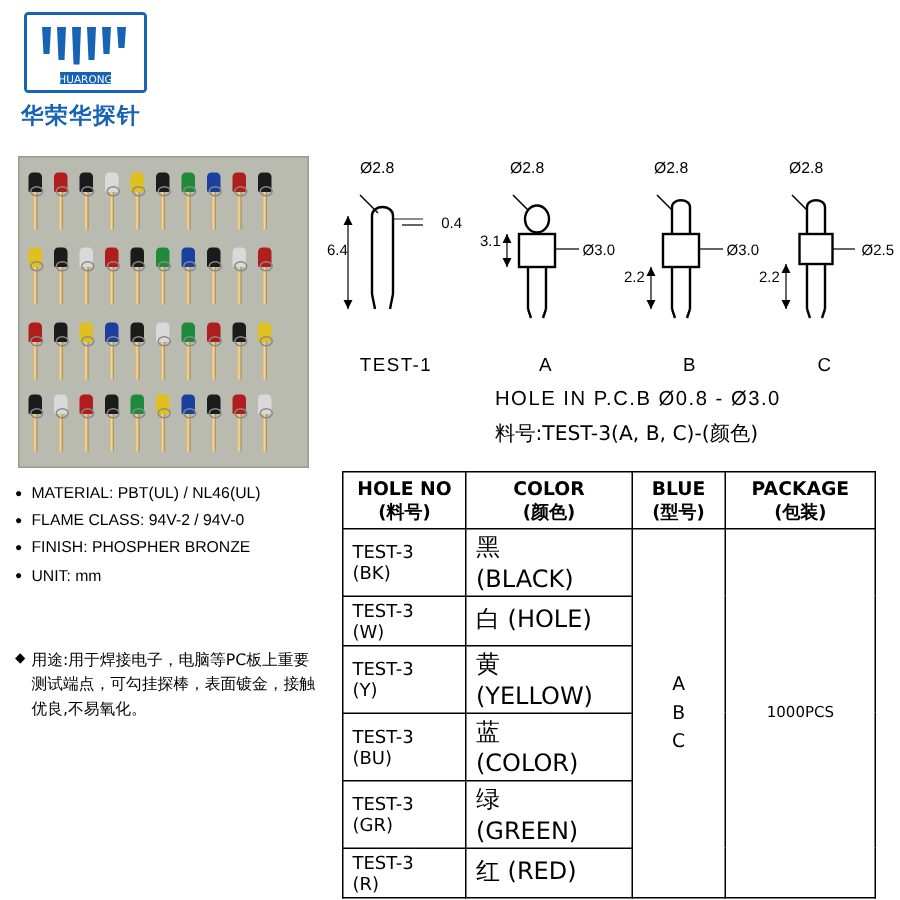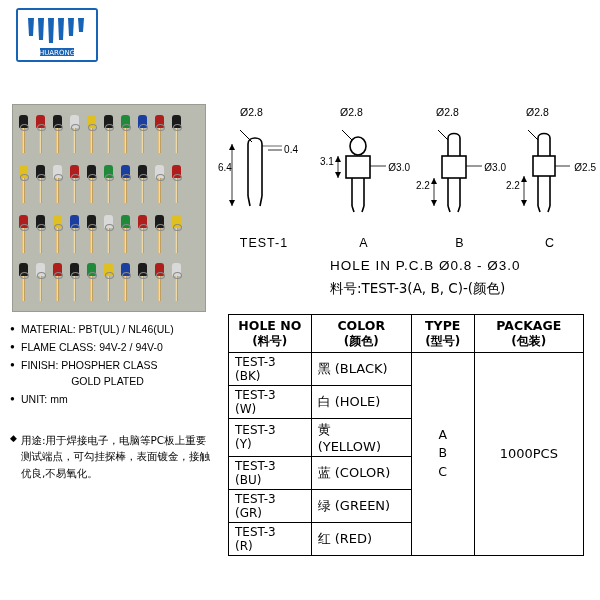--- a/index.html
+++ b/index.html
@@ -198,23 +198,23 @@
   }
   #spec-table thead th {
     text-align: center;
     font-weight: bold;
     line-height: 1.25;
     padding: 3px 2px;
     font-size: 12.5px;
   }
   #spec-table thead th .sub { display: block; font-size: 12px; }
   #spec-table tbody td.pn { width: 108px; padding-left: 6px; font-size: 12px; }
-  #spec-table tbody td.color { width: 96px; padding-left: 6px; font-size: 13px; }
+  #spec-table tbody td.color { width: 96px; padding-left: 6px; font-size: 16px; }
   #spec-table tbody td.type { width: 52px; text-align: center; }
-  #spec-table tbody td.pkg { width: 92px; text-align: center; font-size: 13px; }
+  #spec-table tbody td.pkg { width: 92px; text-align: center; font-size: 10px; }
   #spec-table .type-stack {
     line-height: 1.5;
     font-size: 12.5px;
   }
 </style>
 </head>
 <body>
 
 <div id="logo-block">
   <svg id="logo-mark" viewBox="0 0 78 50">
@@ -223,20 +223,21 @@
       <path d="M10 8 L16 8 L15 26 L11 26 Z"></path>
       <path d="M20 8 L26 8 L25 30 L21 30 Z"></path>
       <path d="M30 8 L36 8 L35 33 L31 33 Z"></path>
       <path d="M40 8 L46 8 L45 30 L41 30 Z"></path>
       <path d="M50 8 L56 8 L55 26 L51 26 Z"></path>
       <path d="M60 8 L66 8 L65 22 L61 22 Z"></path>
     </g>
     <rect x="22" y="38" width="34" height="8" fill="#1763b5"></rect>
     <text x="39" y="45" font-size="7" fill="#ffffff" text-anchor="middle" font-family="DejaVu Sans">HUARONG</text>
   </svg>
+  <div id="logo-text" class="cn">华荣华探针</div>
 </div>
 
 <div id="photo">
   <div class="probe-row" style="top:10px" id="prow0">
       <div class="probe" style="left: 0px;">
         <div class="body"></div>
         <div class="cap" style="background: rgb(27, 27, 27);"></div>
         <div class="ring"></div>
       </div>
       <div class="probe" style="left: 17px;">
@@ -447,23 +448,22 @@
   <div class="line">
     <span class="mark">●</span>
     <span class="txt">MATERIAL: PBT(UL) / NL46(UL)</span>
   </div>
   <div class="line">
     <span class="mark">●</span>
     <span class="txt">FLAME CLASS: 94V-2 / 94V-0</span>
   </div>
   <div class="line">
     <span class="mark">●</span>
-    <span class="txt">FINISH: PHOSPHER CLASS</span>
-  </div>
-  <div style="text-align:center;width:195px;margin:-3px 0 3px 0;">GOLD PLATED</div>
+    <span class="txt">FINISH: PHOSPHER BRONZE</span>
+  </div>
   <div class="line">
     <span class="mark">●</span>
     <span class="txt">UNIT: mm</span>
   </div>
 </div>
 
 <div id="usage-block">
   <span class="mark">◆</span>
   <span class="cn">用途:用于焊接电子，电脑等PC板上重要测试端点，可勾挂探棒，表面镀金，接触优良,不易氧化。</span>
 </div>
@@ -479,21 +479,21 @@
       <path d="M30 24 C30 16 44 16 44 24 L44 76 M30 24 L30 76" fill="none" stroke="#000" stroke-width="1.6"></path>
       <path d="M30 76 L32 86 M44 76 L42 86" stroke="#000" stroke-width="1.6" fill="none"></path>
 
       <line x1="50" y1="30" x2="64" y2="30" stroke="#000" stroke-width="0.8"></line>
       <line x1="44" y1="26" x2="64" y2="26" stroke="#000" stroke-width="0.6"></line>
 
       <line x1="14" y1="24" x2="14" y2="86" stroke="#000" stroke-width="0.8"></line>
       <polygon points="14,24 11,30 17,30" fill="#000"></polygon>
       <polygon points="14,86 11,80 17,80" fill="#000"></polygon>
     </svg>
-    <div class="side-label" style="right:12px; top:44px;">0.4</div>
+    <div class="side-label" style="right:2px; top:44px;">0.4</div>
     <div class="side-label" style="left:0px; top:62px;text-align:right;">6.4</div>
     <div class="caption">TEST-1</div>
   </div>
 
   <div class="fig" style="left:100px">
     <div class="dim-top">Ø2.8</div>
     <svg width="92" height="112" viewBox="0 0 92 112">
       <line x1="24" y1="10" x2="34" y2="20" stroke="#000" stroke-width="1"></line>
       <ellipse cx="40" cy="26" rx="8" ry="9" fill="none" stroke="#000" stroke-width="1.6"></ellipse>
       <rect x="28" y="36" width="24" height="22" fill="none" stroke="#000" stroke-width="1.6"></rect>
@@ -556,21 +556,21 @@
     <tr>
       <th>
         <span>HOLE NO</span>
         <span class="sub cn">(料号)</span>
       </th>
       <th>
         <span>COLOR</span>
         <span class="sub cn">(颜色)</span>
       </th>
       <th>
-        <span>TYPE</span>
+        <span>BLUE</span>
         <span class="sub cn">(型号)</span>
       </th>
       <th>
         <span>PACKAGE</span>
         <span class="sub cn">(包装)</span>
       </th>
     </tr>
   </thead>
   <tbody>
     <tr>

